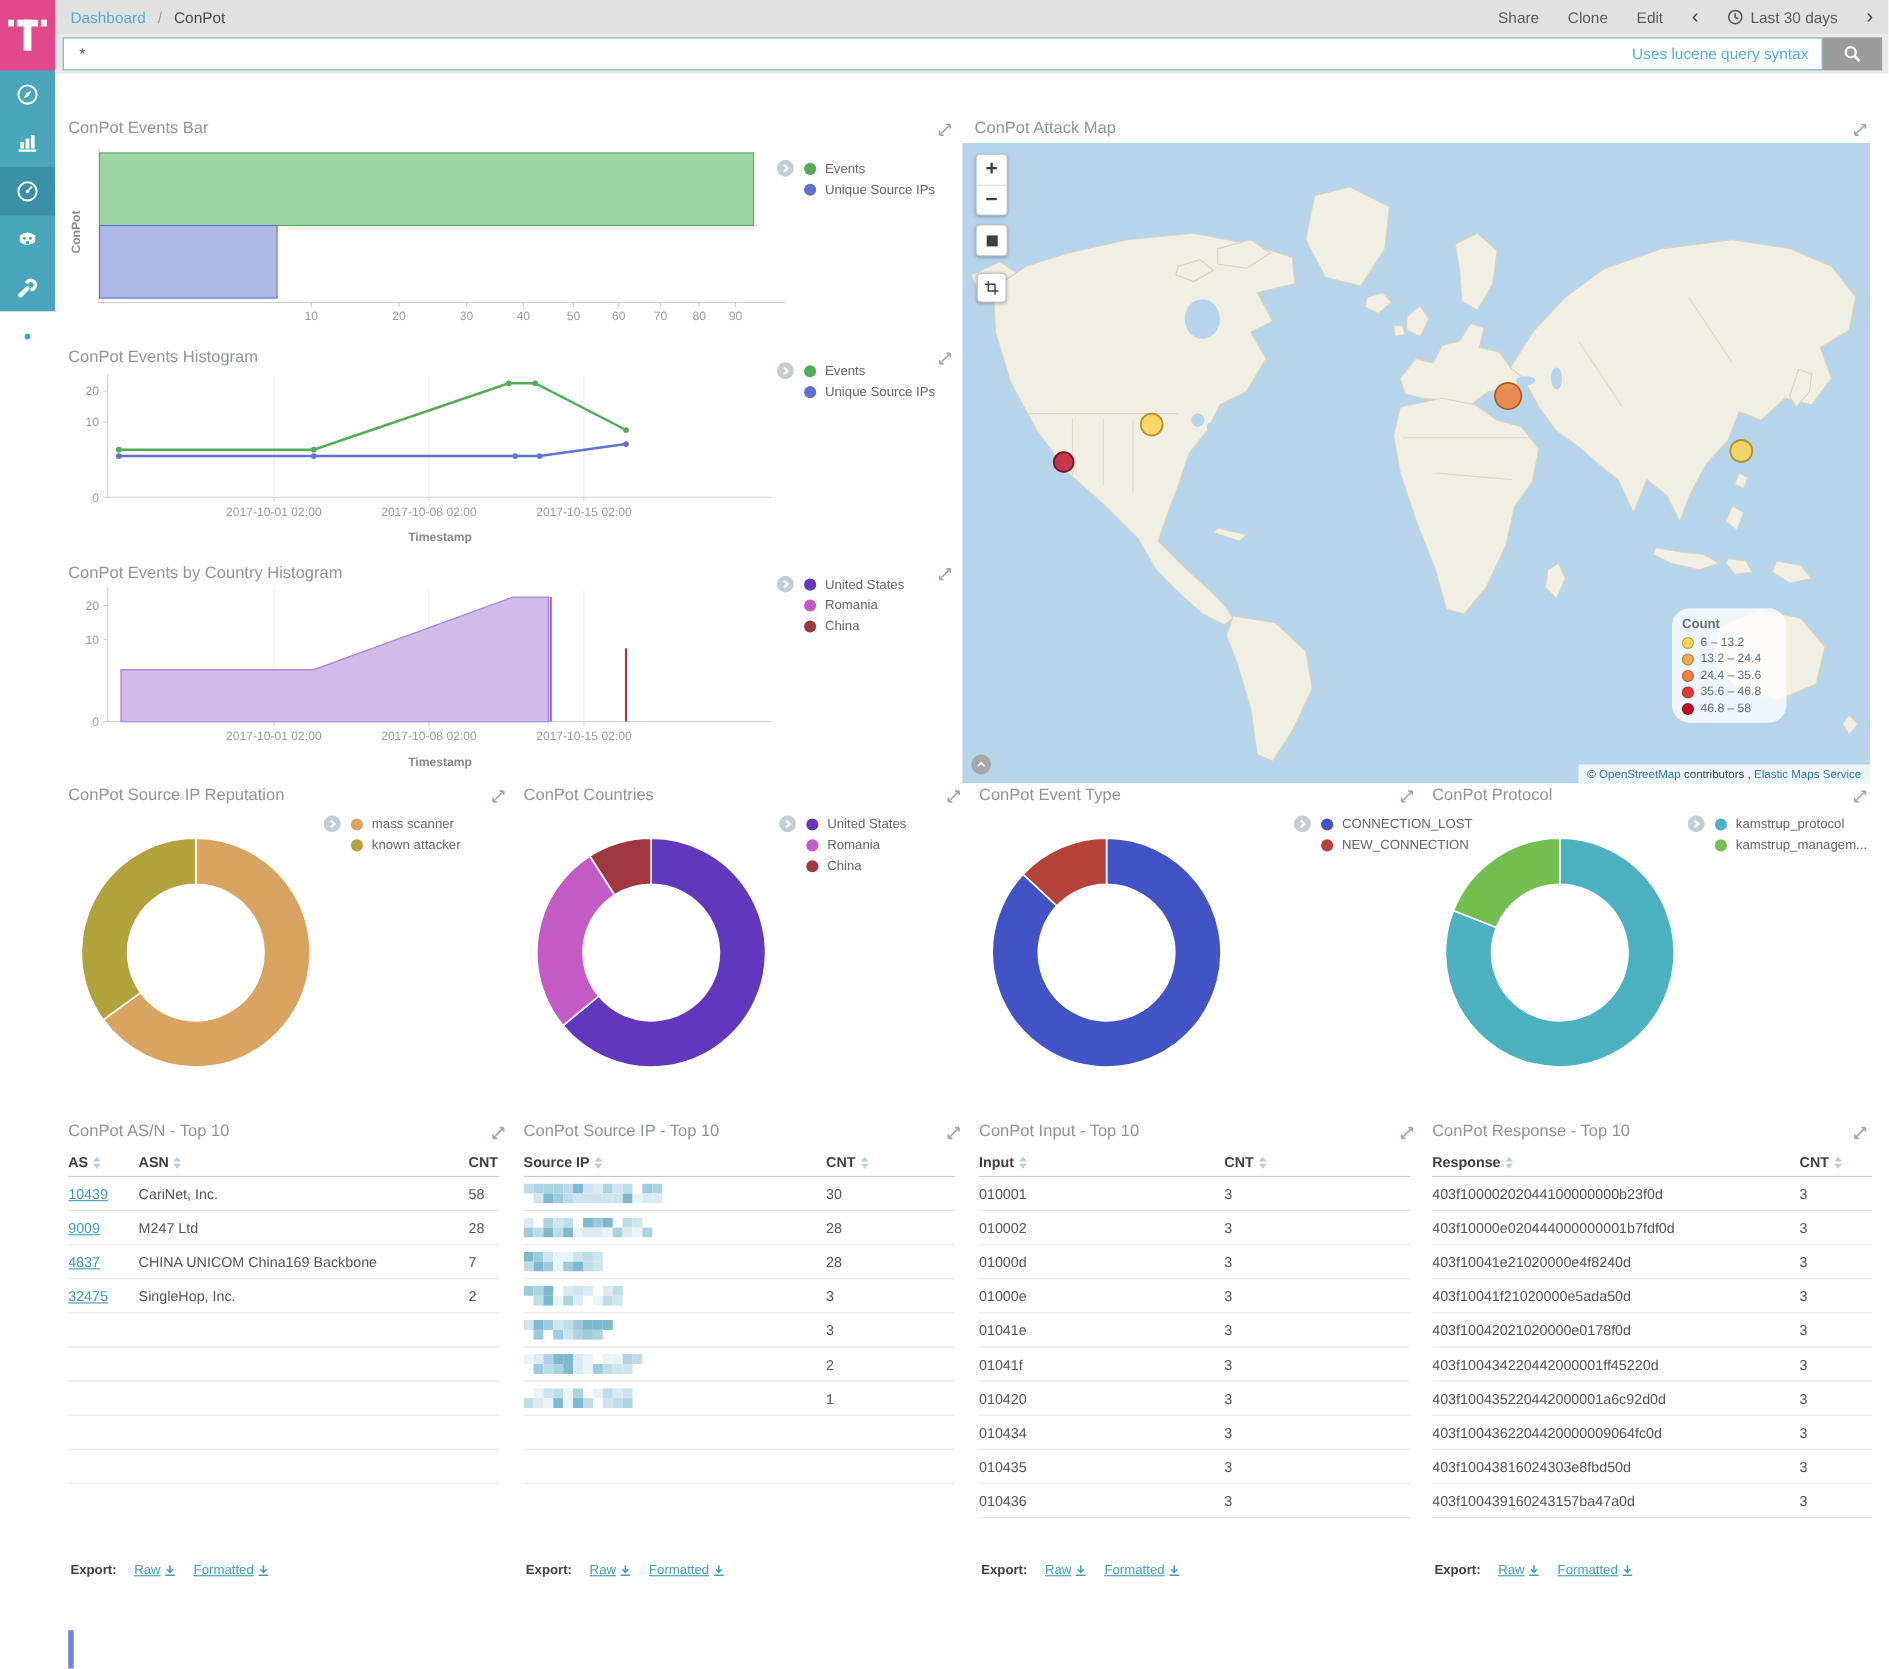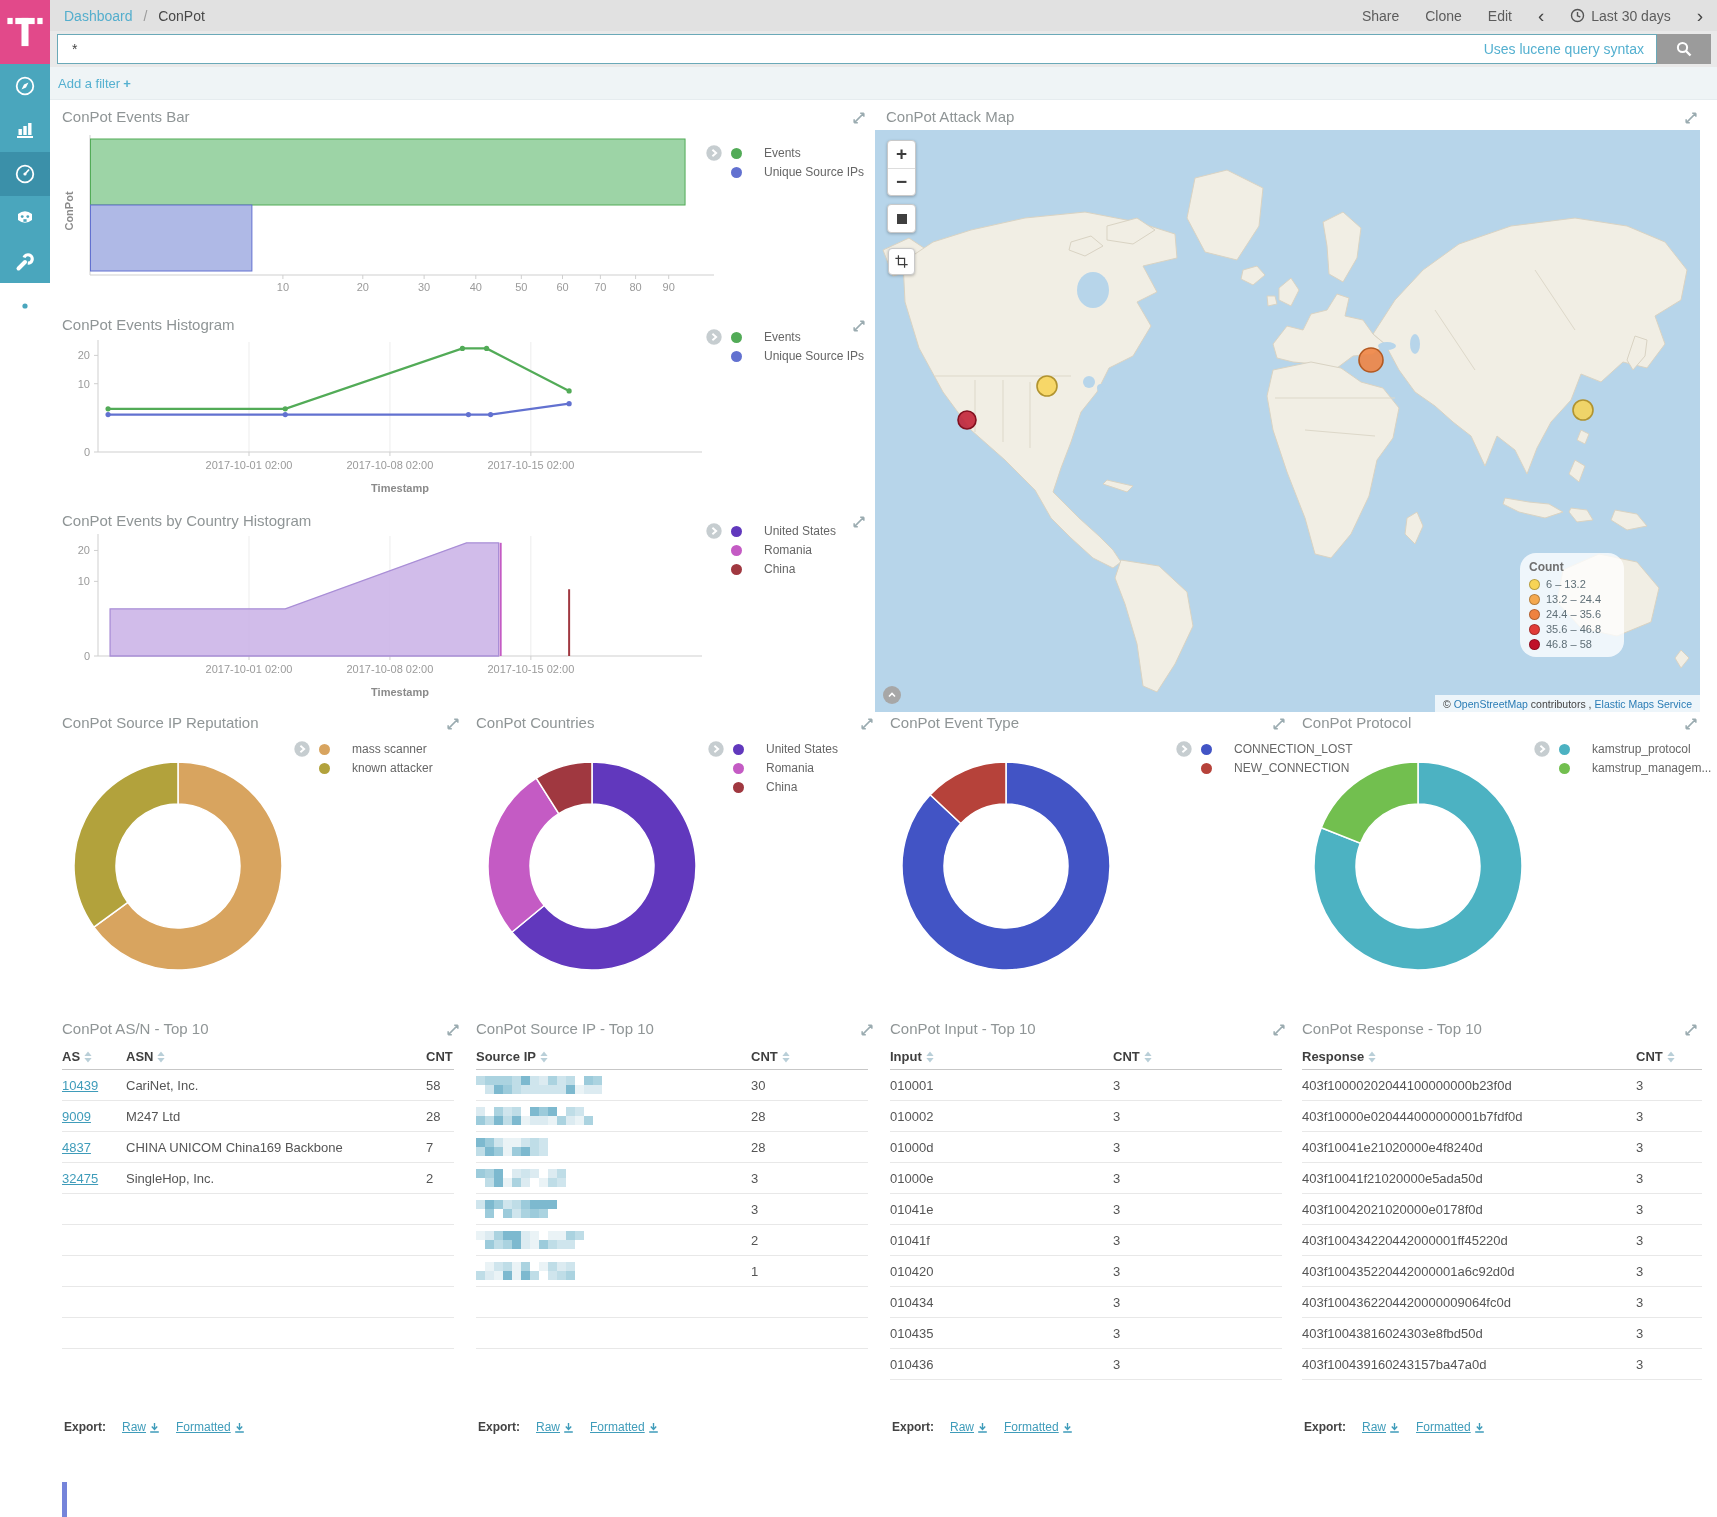--- a/index.html
+++ b/index.html
@@ -24,21 +24,21 @@
   
   .sidebar{position:absolute;left:0;top:0;width:50px;height:283px;background:#4aa6bd;z-index:5;}
   .logo{width:50px;height:64px;display:flex;align-items:center;justify-content:center;}
   .nav-item{width:50px;height:44px;display:flex;align-items:center;justify-content:center;cursor:pointer;}
   .nav-item.active{background:#3b90a9;}
   
   .panel-title{position:absolute;font-size:15px;color:#8f9596;white-space:nowrap;}
   .expand{position:absolute;width:14px;height:14px;cursor:pointer;}
   .legend{position:absolute;display:flex;gap:9px;align-items:flex-start;}
   .legend .items{display:flex;flex-direction:column;gap:5px;}
-  .litem{display:flex;align-items:center;gap:22px;font-size:12px;color:#666;white-space:nowrap;cursor:pointer;}
+  .litem{display:flex;align-items:center;gap:8px;font-size:12px;color:#666;white-space:nowrap;cursor:pointer;}
   .ldot{width:11px;height:11px;border-radius:50%;flex:0 0 11px;}
   .ltoggle{width:16px;height:16px;cursor:pointer;margin-top:-1px;}
   
   .dtable{position:absolute;font-size:13px;color:#555;}
   .trow{display:grid;align-items:center;border-bottom:1px solid #e8e8e8;height:31px;box-sizing:border-box;}
   .trow.thead{height:26px;border-bottom:1px solid #c7c7c7;font-weight:bold;color:#3f3f3f;}
   .tcell{padding-right:6px;overflow:hidden;white-space:nowrap;display:flex;align-items:center;gap:4px;}
   .g-asn{grid-template-columns:64px 300px 1fr;text-align:center;}
   .g-src{grid-template-columns:275px 1fr;}
   .g-inp{grid-template-columns:223px 1fr;}
@@ -102,23 +102,20 @@
       <span class="search-hint">Uses lucene query syntax</span>
     </div>
     <div class="search-btn">
       <svg width="18" height="18" viewBox="0 0 18 18">
           <circle cx="7.5" cy="7.5" r="4.6" fill="none" stroke="#fff" stroke-width="2"></circle>
           <path d="M11,11 L15.5,15.5" stroke="#fff" stroke-width="2.4"></path>
         </svg>
     </div>
   </div>
 
-  <div class="filter-row">
-    <span class="addfilter"><span>Add a filter</span><b>+</b></span>
-  </div>
 
   <div class="sidebar">
     <div class="logo" style="background:#e2498a">
       <svg width="44" height="50" viewBox="0 0 50 56">
           <rect x="14" y="12" width="22" height="7" fill="#fff"></rect>
           <rect x="21" y="12" width="8" height="32" fill="#fff"></rect>
           <rect x="5" y="12" width="6" height="7" fill="#fff"></rect>
           <rect x="39" y="12" width="6" height="7" fill="#fff"></rect>
         </svg>
     </div>

